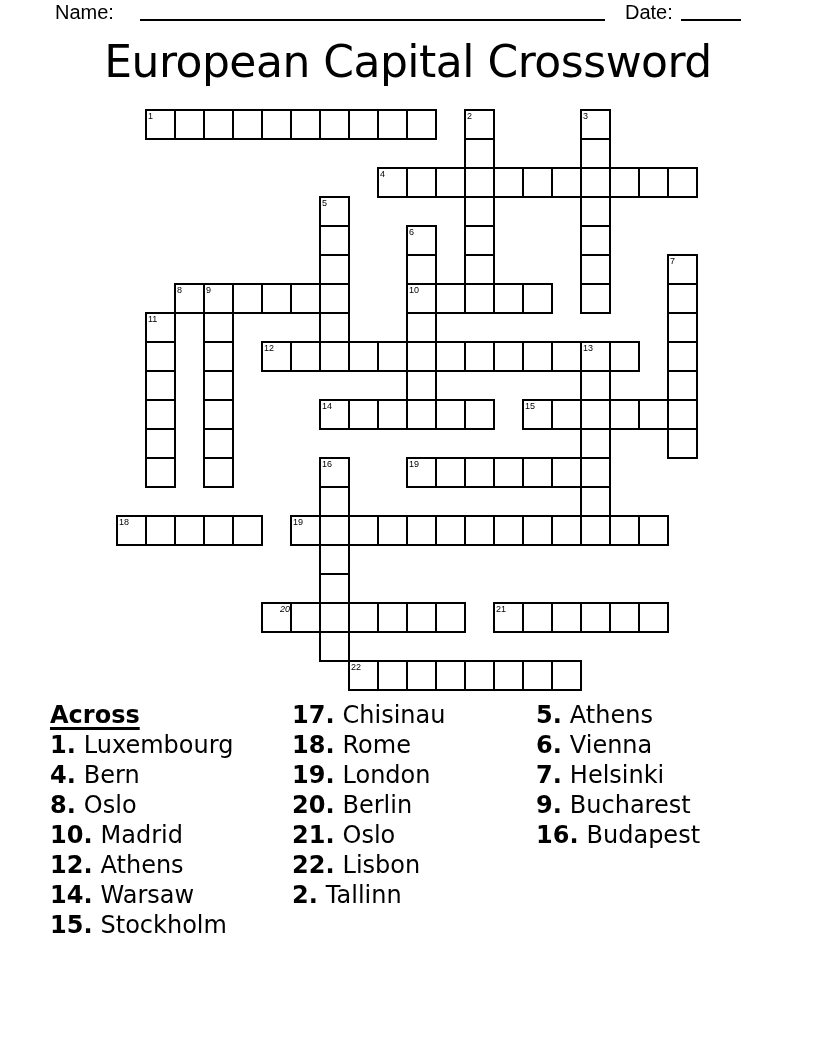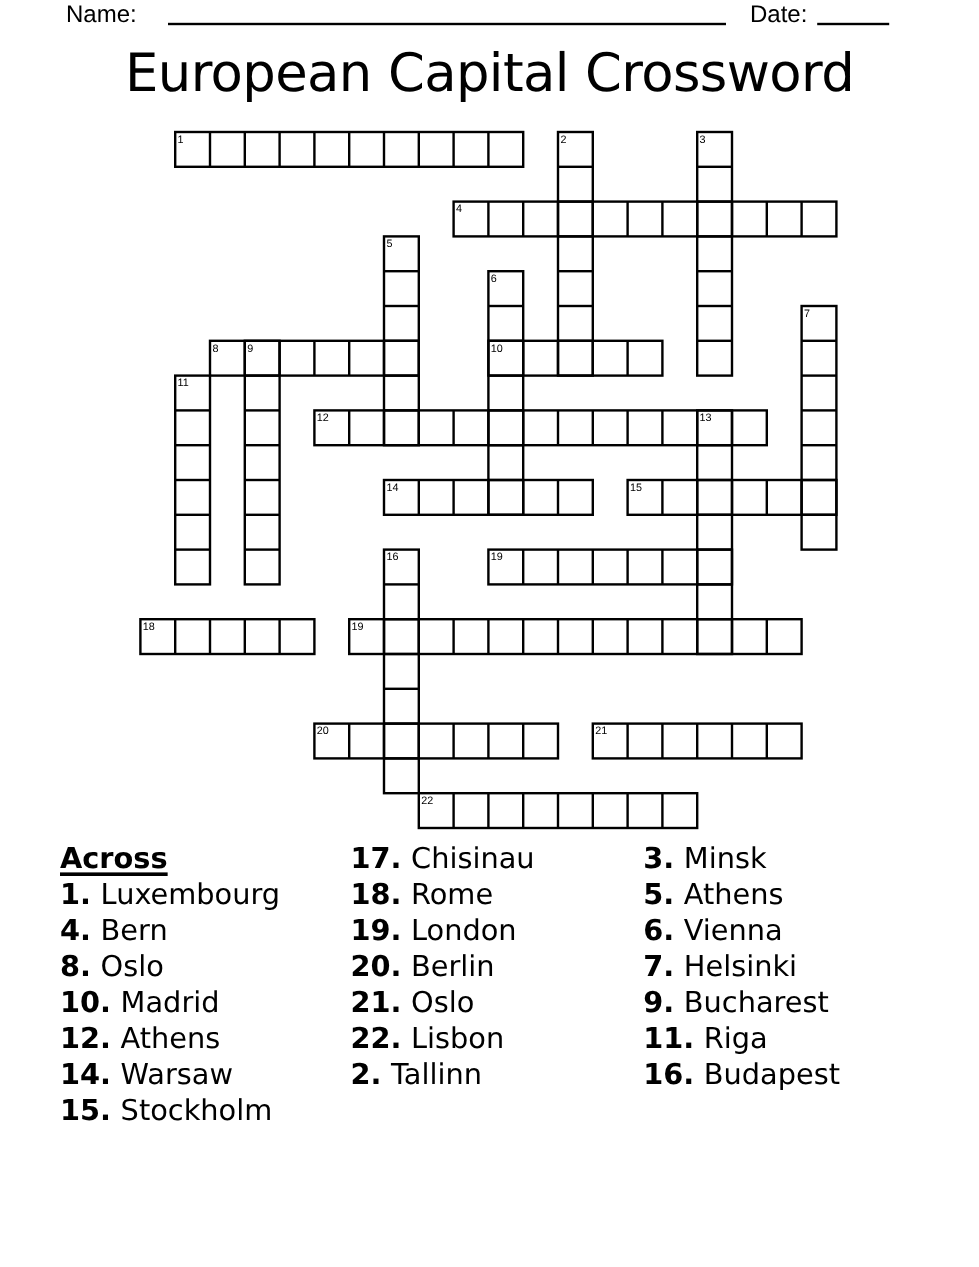--- a/index.html
+++ b/index.html
@@ -424,21 +424,21 @@
       <div class="cellnum" style="left: 409px; top: 286px;">10</div>
       <div class="cellnum" style="left: 148px; top: 315px;">11</div>
       <div class="cellnum" style="left: 264px; top: 344px;">12</div>
       <div class="cellnum" style="left: 583px; top: 344px;">13</div>
       <div class="cellnum" style="left: 322px; top: 402px;">14</div>
       <div class="cellnum" style="left: 525px; top: 402px;">15</div>
       <div class="cellnum" style="left: 322px; top: 460px;">16</div>
       <div class="cellnum" style="left: 409px; top: 460px;">19</div>
       <div class="cellnum" style="left: 119px; top: 518px;">18</div>
       <div class="cellnum" style="left: 293px; top: 518px;">19</div>
-      <div class="cellnum" style="left: 264px; top: 605px;">20</div>
+      <div class="cellnum" style="left: 280px; top: 605px; font-style: italic;">20</div>
       <div class="cellnum" style="left: 496px; top: 605px;">21</div>
       <div class="cellnum" style="left: 351px; top: 663px;">22</div>
     </div>
 
   <div class="clue-col c1">
       <div class="clue-line clue-header">Across</div>
       <div class="clue-line"><span class="clue-num">1.</span><span class="clue-text">Luxembourg</span></div>
       <div class="clue-line"><span class="clue-num">4.</span><span class="clue-text">Bern</span></div>
       <div class="clue-line"><span class="clue-num">8.</span><span class="clue-text">Oslo</span></div>
       <div class="clue-line"><span class="clue-num">10.</span><span class="clue-text">Madrid</span></div>
@@ -449,22 +449,20 @@
   <div class="clue-col c2">
       <div class="clue-line"><span class="clue-num">17.</span><span class="clue-text">Chisinau</span></div>
       <div class="clue-line"><span class="clue-num">18.</span><span class="clue-text">Rome</span></div>
       <div class="clue-line"><span class="clue-num">19.</span><span class="clue-text">London</span></div>
       <div class="clue-line"><span class="clue-num">20.</span><span class="clue-text">Berlin</span></div>
       <div class="clue-line"><span class="clue-num">21.</span><span class="clue-text">Oslo</span></div>
       <div class="clue-line"><span class="clue-num">22.</span><span class="clue-text">Lisbon</span></div>
       <div class="clue-line"><span class="clue-num">2.</span><span class="clue-text">Tallinn</span></div>
     </div>
   <div class="clue-col c3">
-      <div class="clue-line"><span class="clue-num">3.</span><span class="clue-text">Minsk</span></div>
       <div class="clue-line"><span class="clue-num">5.</span><span class="clue-text">Athens</span></div>
       <div class="clue-line"><span class="clue-num">6.</span><span class="clue-text">Vienna</span></div>
       <div class="clue-line"><span class="clue-num">7.</span><span class="clue-text">Helsinki</span></div>
       <div class="clue-line"><span class="clue-num">9.</span><span class="clue-text">Bucharest</span></div>
-      <div class="clue-line"><span class="clue-num">11.</span><span class="clue-text">Riga</span></div>
       <div class="clue-line"><span class="clue-num">16.</span><span class="clue-text">Budapest</span></div>
     </div>
 
 </div>
 
 </body></html>

